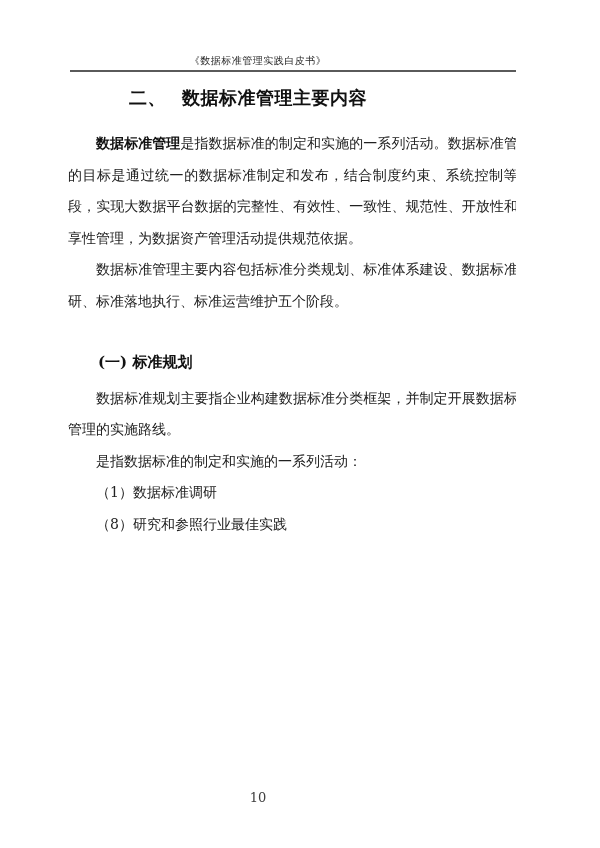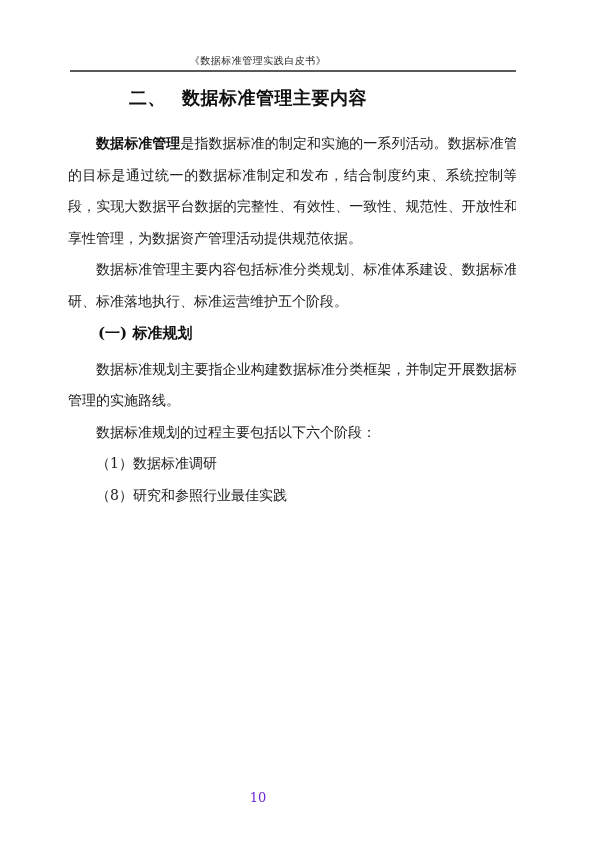--- a/index.html
+++ b/index.html
@@ -57,33 +57,33 @@
     text-indent:2em;
     text-align:justify;
     text-justify:inter-character;
     color:#212121;
   }
   .content p .lead-bold {
     font-weight:bold;
     color:#111111;
   }
   .subheading {
-    margin:1px 0 4px 0;
+    margin:30px 0 4px 0;
     padding-left:30px;
     font-size:15px;
     line-height:31.5px;
     font-weight:bold;
     color:#111111;
   }
   .page-footer {
     position:absolute;
     top:790px; left:0; right:0;
     text-align:center;
     font-size:13px;
-    color:#6d28d9;
+    color:#404040;
   }
 </style>
 </head>
 <body>
 
 <div class="page">
 
   <div class="running-header">《数据标准管理实践白皮书》</div>
 
   <div class="header-rule"></div>
@@ -95,21 +95,21 @@
   <div class="content">
 
     <p><span class="lead-bold">数据标准管理</span><span>是指数据标准的制定和实施的一系列活动。数据标准管理的目标是通过统一的数据标准制定和发布，结合制度约束、系统控制等手段，实现大数据平台数据的完整性、有效性、一致性、规范性、开放性和共享性管理，为数据资产管理活动提供规范依据。</span></p>
 
     <p>数据标准管理主要内容包括标准分类规划、标准体系建设、数据标准调研、标准落地执行、标准运营维护五个阶段。</p>
 
     <h3 class="subheading">(一) 标准规划</h3>
 
     <p>数据标准规划主要指企业构建数据标准分类框架，并制定开展数据标准管理的实施路线。</p>
 
-    <p>数据标准规划的过程主要包括以下六个阶段：</p>
+    <p>是指数据标准的制定和实施的一系列活动：</p>
 
     <p>（1）数据标准调研</p>
 
 
 
 
     <p>（8）研究和参照行业最佳实践</p>
 
 
   </div>

